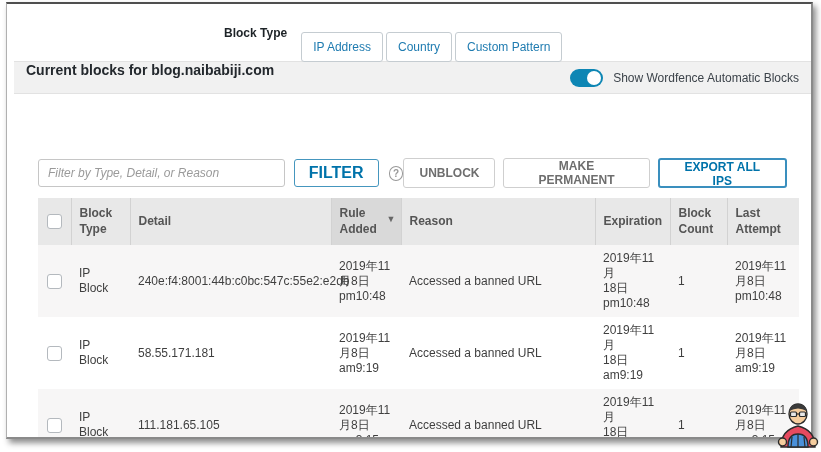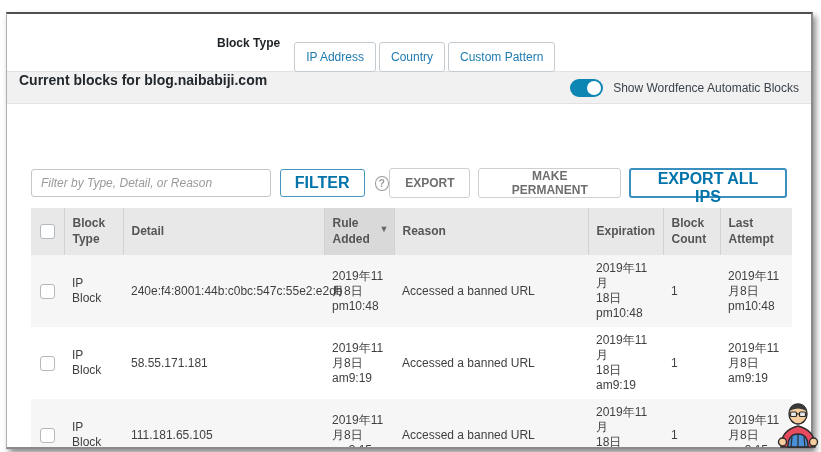--- a/index.html
+++ b/index.html
@@ -1,21 +1,21 @@
 <!DOCTYPE html>
 <html><head>
 <meta charset="utf-8">
 <style>
   * { margin:0; padding:0; box-sizing:border-box; }
   html,body { width:821px; height:452px; background:#fff; overflow:hidden;
     font-family:"Liberation Sans","DejaVu Sans",sans-serif; }
-  .frame { position:absolute; left:6px; top:12px; width:807px; height:437px;
+  .frame { position:absolute; left:6px; top:2px; width:807px; height:437px;
     background:#fff; border:1px solid #b0b0b0; border-top:2px solid #4f4f4f;
     border-right:2px solid #8a8a8a; border-bottom:2px solid #8a8a8a;
-    box-shadow:3px 4px 6px rgba(0,0,0,.45); overflow:hidden; }
+    box-shadow:3px 4px 6px rgba(0,0,0,.45); overflow:hidden;padding-left:7px; }
 
   
   .block-type-bar { height:57px; display:flex; align-items:center; padding-left:210px; }
   .block-type-label { font-size:12px; font-weight:bold; color:#1d2327; margin-right:14px; }
   .tab-group { display:flex; gap:3px; }
   .tab-btn { background:#fff; border:1px solid #c5ccd1; border-radius:3px;
     color:#1e7bb0; font-size:12px; padding:7px 11px; cursor:pointer;
     font-family:inherit;margin-top:28px; }
 
   
@@ -42,21 +42,21 @@
   .help-icon { margin-left:10px; width:15px; height:15px; border:1.5px solid #999;
     border-radius:50%; color:#999; font-size:10px; font-weight:bold; display:flex;
     align-items:center; justify-content:center; cursor:pointer; }
   .gray-btn { height:30px; padding:0 15px; background:#fff; border:1px solid #cfcfcf;
     border-radius:3px; color:#6e6e6e; font-weight:bold; font-size:12px; cursor:pointer;
     font-family:inherit; }
   .btn-unblock { margin-left:auto; }
   .btn-permanent { margin-left:8px; }
   .blue-btn { margin-left:8px; height:30px; padding:0 14px; background:#fff;
     border:2px solid #3a8fbe; border-radius:3px; color:#0073aa; font-weight:bold;
-    font-size:16px; cursor:pointer; font-family:inherit; }
+    font-size:12px; cursor:pointer; font-family:inherit; }
 
   
   table.blocks { margin-top:10px; border-collapse:collapse; table-layout:fixed;
     width:761px; font-size:12px; }
   thead th { background:#e8e8e8; border-right:1px solid #d2d2d2; color:#555;
     font-size:12px; font-weight:bold; text-align:left; padding:8px 8px;
     height:46px; vertical-align:middle; line-height:1.3; }
   thead th:last-child { border-right:none; }
   thead th.sorted { background:#d9d9d9; position:relative; }
   .sort-arrow { position:absolute; right:5px; top:16px; font-size:9px; color:#666; }
@@ -97,21 +97,21 @@
       </div>
       <span class="toggle-label">Show Wordfence Automatic Blocks</span>
     </div>
   </div>
 
   <div class="content">
     <div class="toolbar">
       <input class="filter-input" type="text" placeholder="Filter by Type, Detail, or Reason" style="">
       <button class="filter-btn">FILTER</button>
       <span class="help-icon">?</span>
-      <button class="gray-btn btn-unblock">EXPORT</button>
+      <button class="gray-btn btn-unblock">UNBLOCK</button>
       <button class="gray-btn btn-permanent">MAKE PERMANENT</button>
       <button class="blue-btn">EXPORT ALL IPS</button>
     </div>
 
     <table class="blocks">
       <colgroup>
         <col style="width:33px">
           <col style="width:59px">
           <col style="width:201px">
         <col style="width:70px">

